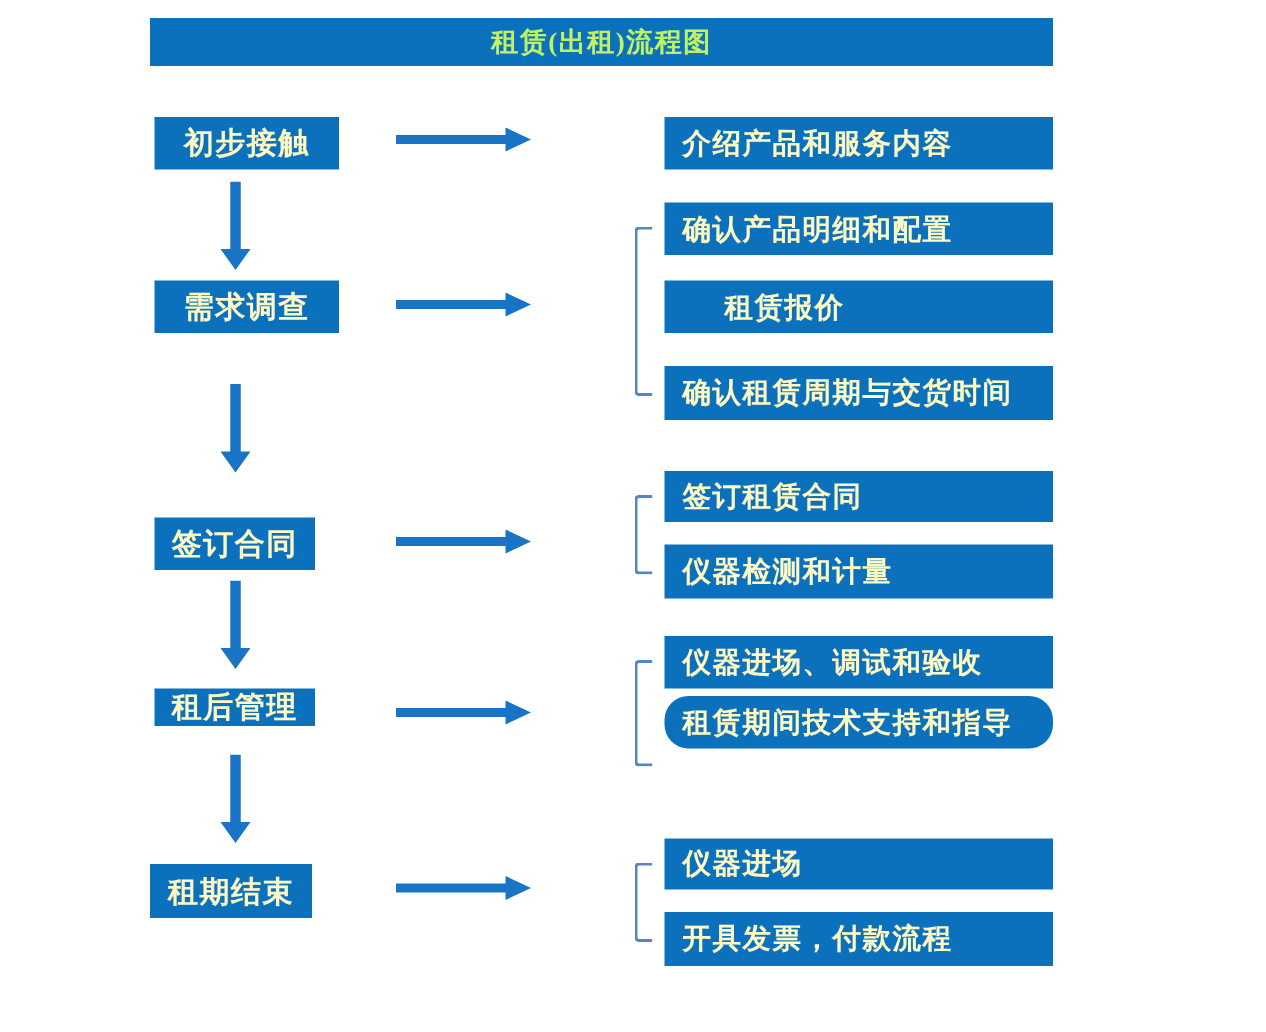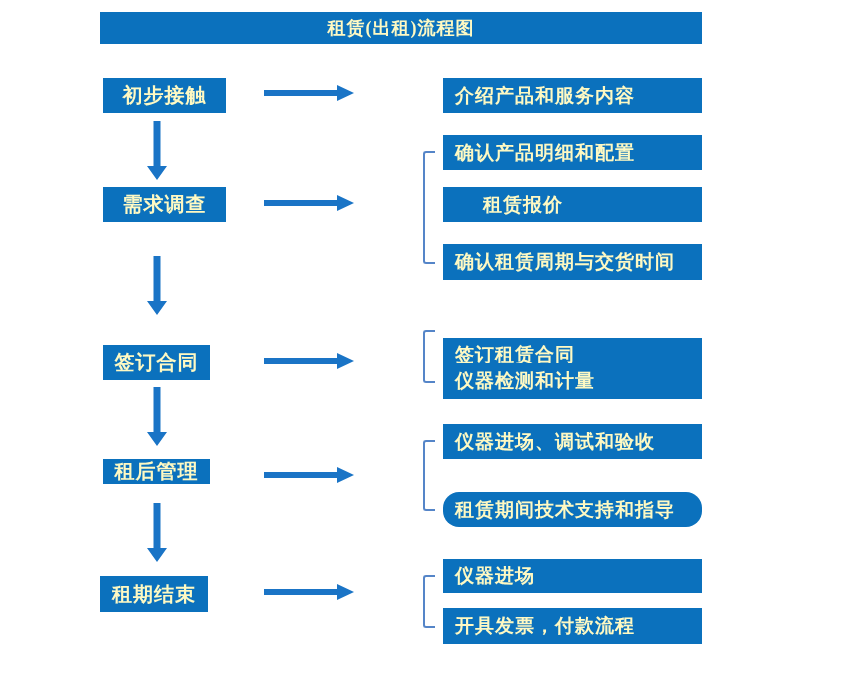--- a/index.html
+++ b/index.html
@@ -9,21 +9,21 @@
     height: 688px;
     background: #ffffff;
     overflow: hidden;
     font-family: "Liberation Serif", serif;
   }
   .title-bar {
     position: absolute;
     left: 100px; top: 12px;
     width: 602px; height: 32px;
     background: #0b71bd;
-    color: #fef9c3;
+    color: #bef264;
     font-weight: bold;
     font-size: 18px;
     display: flex;
     align-items: center;
     justify-content: center;
     letter-spacing: 1px;
   }
   .box {
     position: absolute;
     background: #0b71bd;
@@ -50,24 +50,24 @@
   .s0 { left: 103px; top: 78px;  width: 123px; height: 35px; }
   .s1 { left: 103px; top: 187px; width: 123px; height: 35px; }
   .s2 { left: 103px; top: 345px; width: 107px; height: 35px; }
   .s3 { left: 103px; top: 459px; width: 107px; height: 25px; }
   .s4 { left: 100px; top: 576px; width: 108px; height: 36px; }
   
   .r0 { top: 78px;  height: 35px; }
   .r1 { top: 135px; height: 35px; }
   .r2 { top: 187px; height: 35px; padding-left: 40px; }
   .r3 { top: 244px; height: 36px; }
-  .r4 { top: 314px; height: 34px; margin-top: 24px; }
+  .r4 { top: 314px; height: 34px; }
   .r5 { top: 363px; height: 36px; }
   .r6 { top: 424px; height: 35px; }
-  .r7 { top: 492px; height: 35px; border-radius: 16px; }
+  .r7 { top: 464px; height: 35px; border-radius: 16px; }
   .r8 { top: 559px; height: 34px; }
   .r9 { top: 608px; height: 36px; }
   
   .arrow { position: absolute; line-height: 0; }
   .h-arrow { left: 264px; }
   .h0 { top: 85px; }
   .h1 { top: 195px; }
   .h2 { top: 353px; }
   .h3 { top: 467px; }
   .h4 { top: 584px; }

